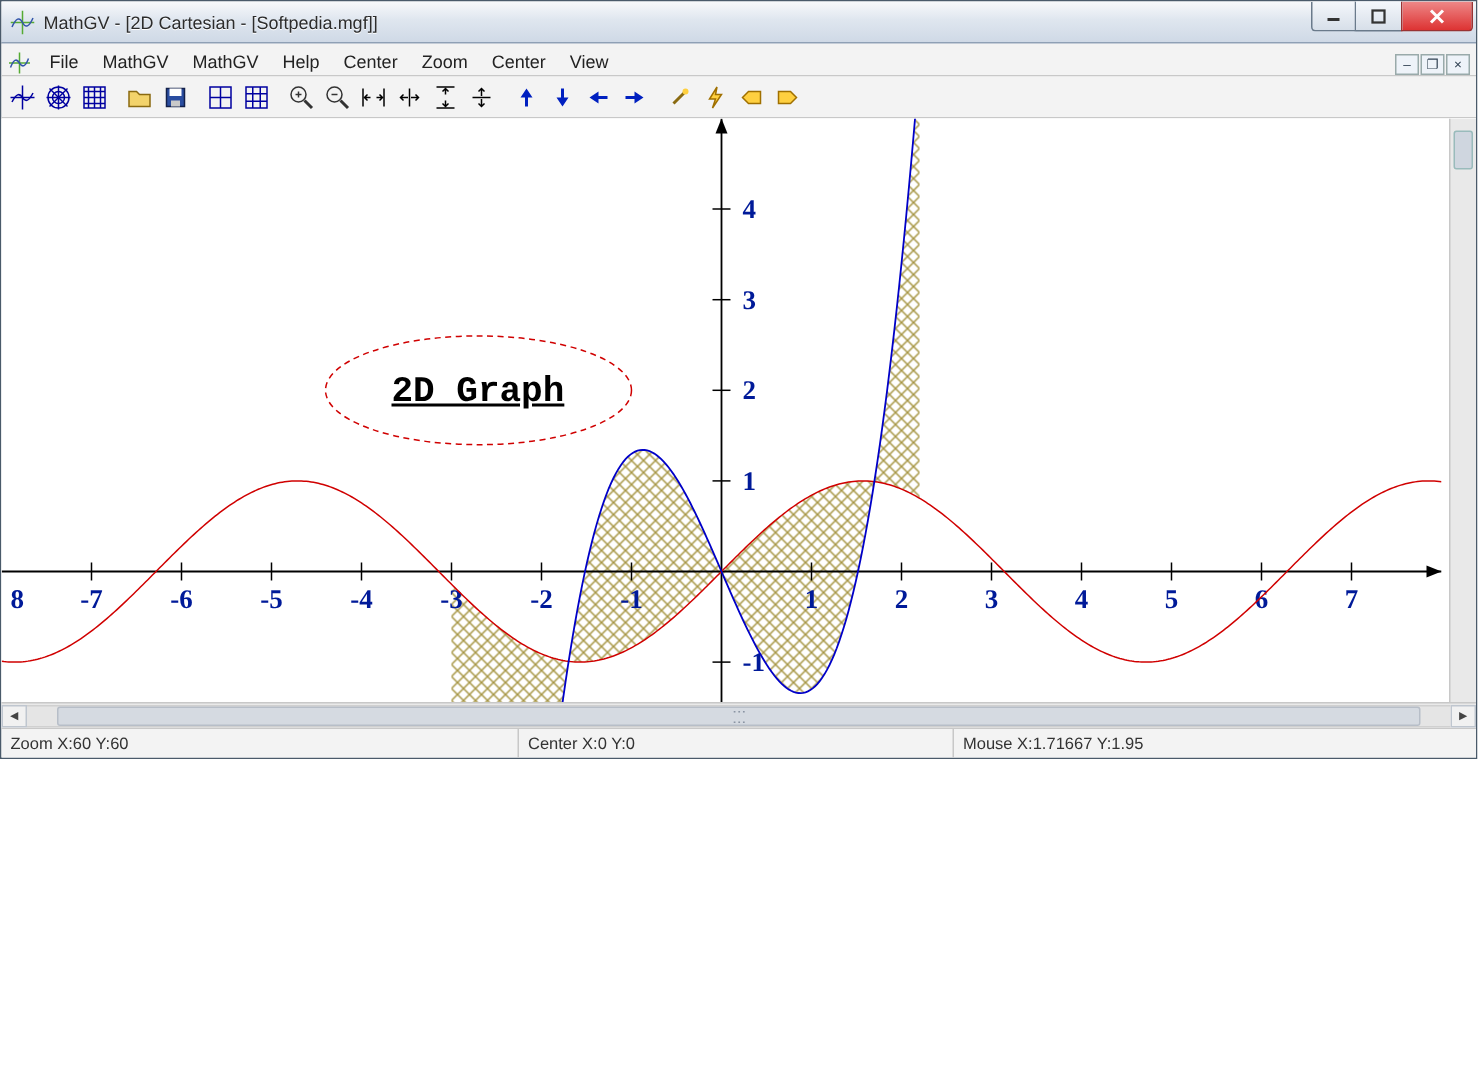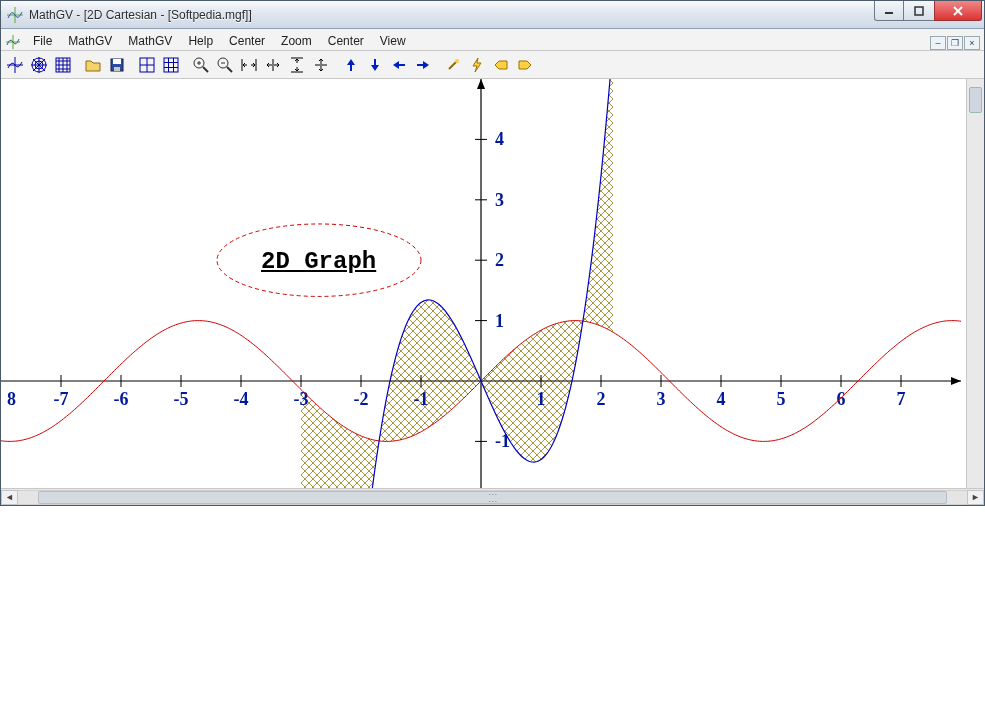--- a/index.html
+++ b/index.html
@@ -340,14 +340,19 @@
     </div>
     <div class="hscroll">
       <div class="arrow">◄</div>
       <div class="track">
           <div class="thumb"></div>
         </div>
       <div class="arrow">►</div>
     </div>
   </div>
 
+  <div class="statusbar">
+    <div class="status-cell zoom">Zoom X:60 Y:60</div>
+    <div class="status-cell center">Center X:0 Y:0</div>
+    <div class="status-cell mouse">Mouse X:1.71667 Y:1.95</div>
+  </div>
 
 </div>
 
 </body></html>

